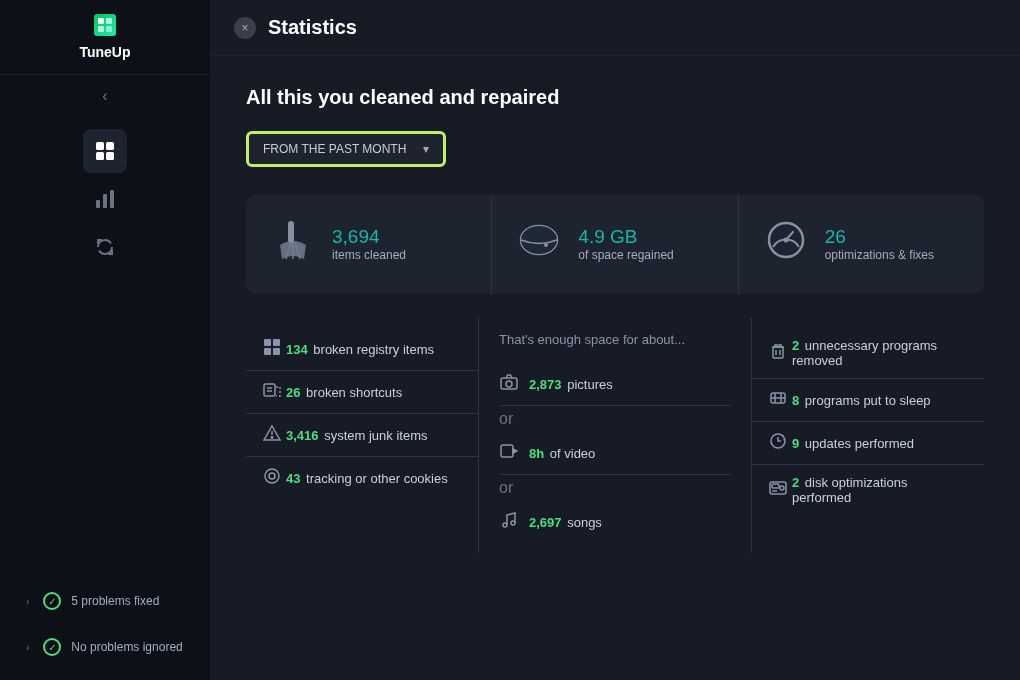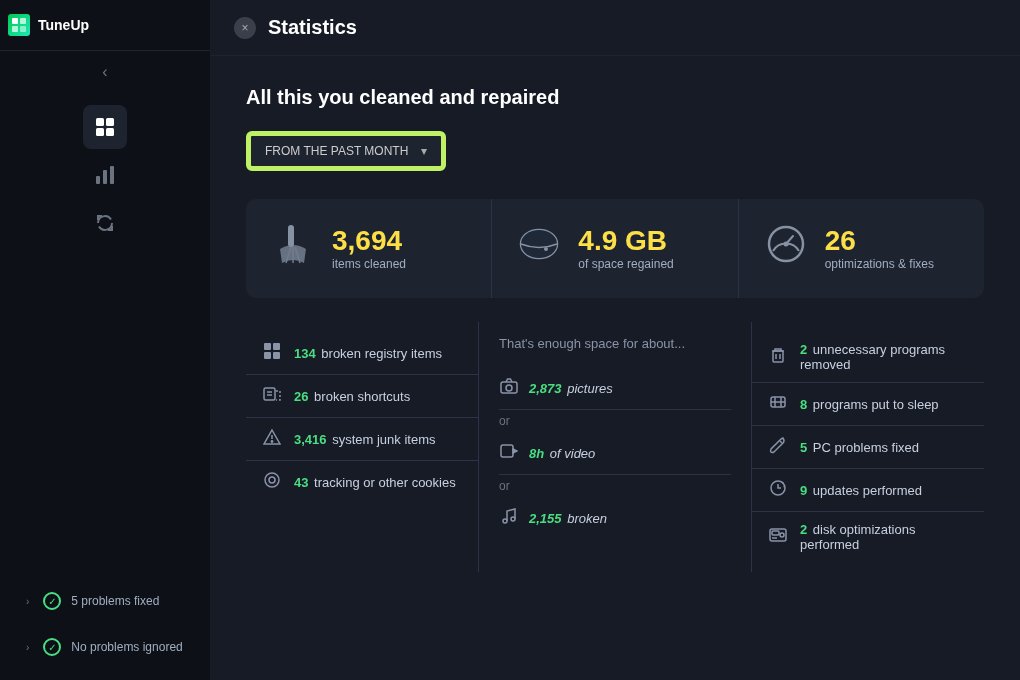--- a/index.html
+++ b/index.html
@@ -21,20 +21,21 @@
       display: flex;
       flex-direction: column;
       height: 680px;
     }
     .sidebar-header {
       display: flex;
       align-items: center;
       padding: 14px 8px;
       gap: 8px;
       border-bottom: 1px solid #1e2330;
+      flex-direction: column;
     }
     .avg-logo {
       width: 22px;
       height: 22px;
       background: linear-gradient(135deg, #00c853, #1de9b6);
       border-radius: 3px;
       display: flex;
       align-items: center;
       justify-content: center;
       font-size: 10px;
@@ -158,21 +159,21 @@
       font-size: 20px;
       font-weight: 700;
       color: #fff;
       margin-bottom: 22px;
     }
     .filter-dropdown {
       display: inline-flex;
       align-items: center;
       gap: 4px;
       background: #1e2330;
-      border: 5px solid #bef264;
+      border: 3px solid #bef264;
       border-radius: 6px;
       padding: 8px 14px;
       font-size: 12px;
       color: #ccc;
       cursor: pointer;
       margin-bottom: 28px;
       min-width: 200px;
       justify-content: space-between;
     }
     .dropdown-arrow {
@@ -201,23 +202,23 @@
       border-right: none;
     }
     .stat-icon {
       font-size: 38px;
       color: #a0aec0;
       flex-shrink: 0;
       opacity: 0.8;
     }
     .stat-info {}
     .stat-number {
-      font-size: 28px;
-      font-weight: 700;
-      color: #fde047;
+      font-size: 19px;
+      font-weight: 400;
+      color: #14b8a6;
       line-height: 1;
     }
     .stat-label {
       font-size: 12px;
       color: #a0aec0;
       margin-top: 2px;
     }
 
     
     .details-grid {
@@ -231,21 +232,21 @@
       gap: 0;
       padding: 10px 0;
       border-right: 1px solid #2d3346;
     }
     .detail-col:last-child {
       border-right: none;
     }
     .detail-item {
       display: flex;
       align-items: center;
-      gap: 12px;
+      gap: 4px;
       padding: 10px 16px;
       font-size: 13px;
       color: #c8d0e0;
       border-bottom: 1px solid #2d3346;
     }
     .detail-item:last-child {
       border-bottom: none;
     }
     .detail-icon {
       font-size: 16px;
@@ -271,27 +272,26 @@
       padding: 4px 0;
     }
     .space-item {
       display: flex;
       align-items: center;
       gap: 10px;
       padding: 10px 0;
       font-size: 13px;
       color: #c8d0e0;
       border-bottom: 1px solid #2d3346;
-      font-style: italic;
     }
     .space-item:last-child {
       border-bottom: none;
     }
     .or-label {
-      font-size: 12px;
+      font-size: 16px;
       color: #6b7280;
       padding: 4px 0;
     }
   </style>
 </head>
 <body>
 
 <div class="sidebar">
   <div class="sidebar-header">
     <div class="avg-logo">
@@ -507,22 +507,22 @@
         <div class="or-label">or</div>
         <div class="space-item">
           <span class="detail-icon">
             <svg width="18" height="18" viewBox="0 0 18 18" fill="none" stroke="#8a93a8" stroke-width="1.5">
               <path d="M7 14 L7 4 L15 2 L15 12"></path>
               <circle cx="5" cy="14" r="2"></circle>
               <circle cx="13" cy="12" r="2"></circle>
             </svg>
           </span>
           <span>
-            <span class="detail-number">2,155</span>
-            <span>broken</span>
+            <span class="detail-number">2,697</span>
+            <span>songs</span>
           </span>
         </div>
       </div>
 
       <div class="detail-col">
         <div class="detail-item">
           <span class="detail-icon">
             <svg width="18" height="18" viewBox="0 0 18 18" fill="none" stroke="#8a93a8" stroke-width="1.5">
               <polyline points="3,5 15,5"></polyline>
               <path d="M6 5 L6 3 L12 3 L12 5"></path>
@@ -546,32 +546,20 @@
             </svg>
           </span>
           <span>
             <span class="detail-number">8</span>
             <span>programs put to sleep</span>
           </span>
         </div>
         <div class="detail-item">
           <span class="detail-icon">
             <svg width="18" height="18" viewBox="0 0 18 18" fill="none" stroke="#8a93a8" stroke-width="1.5">
-              <path d="M14 2 Q16 5 14 7 L5 16 Q3 17 2 16 Q1 15 2 13 L11 4 Q13 2 14 2 Z"></path>
-              <line x1="11" y1="5" x2="13" y2="7"></line>
-            </svg>
-          </span>
-          <span>
-            <span class="detail-number">5</span>
-            <span>PC problems fixed</span>
-          </span>
-        </div>
-        <div class="detail-item">
-          <span class="detail-icon">
-            <svg width="18" height="18" viewBox="0 0 18 18" fill="none" stroke="#8a93a8" stroke-width="1.5">
               <circle cx="9" cy="9" r="7"></circle>
               <path d="M9 5 L9 9 L12 9"></path>
               <path d="M13 3 Q16 6 15 10" stroke-dasharray="2"></path>
             </svg>
           </span>
           <span>
             <span class="detail-number">9</span>
             <span>updates performed</span>
           </span>
         </div>

